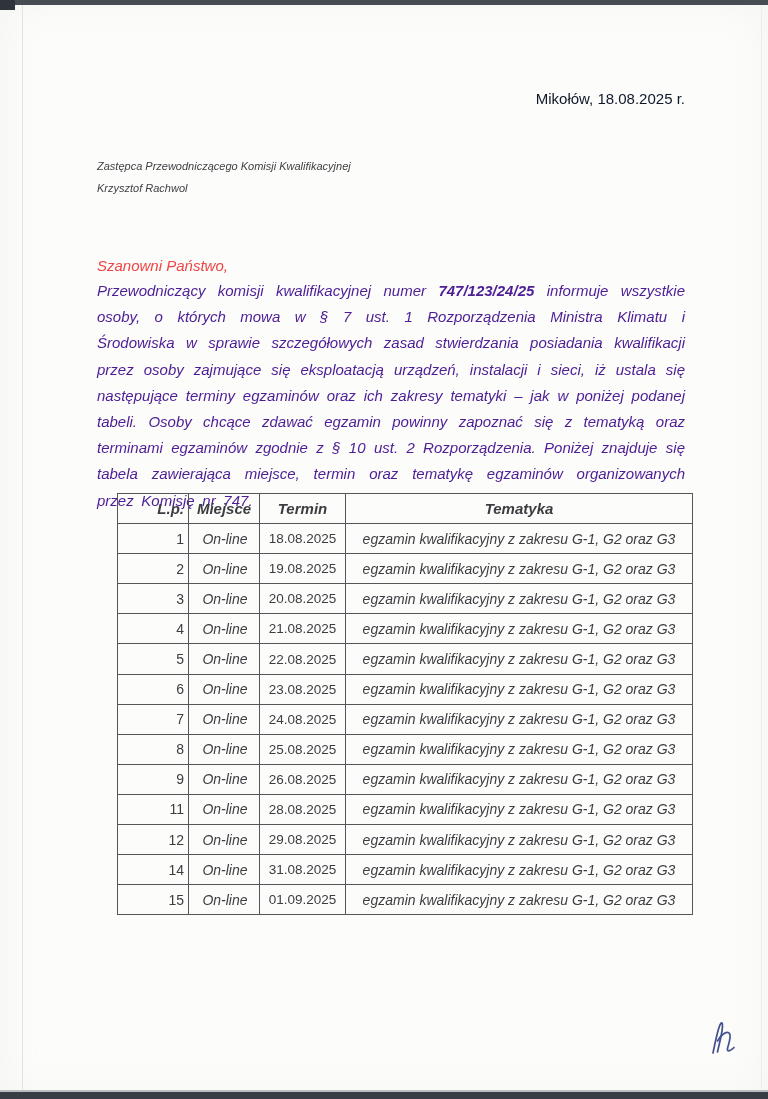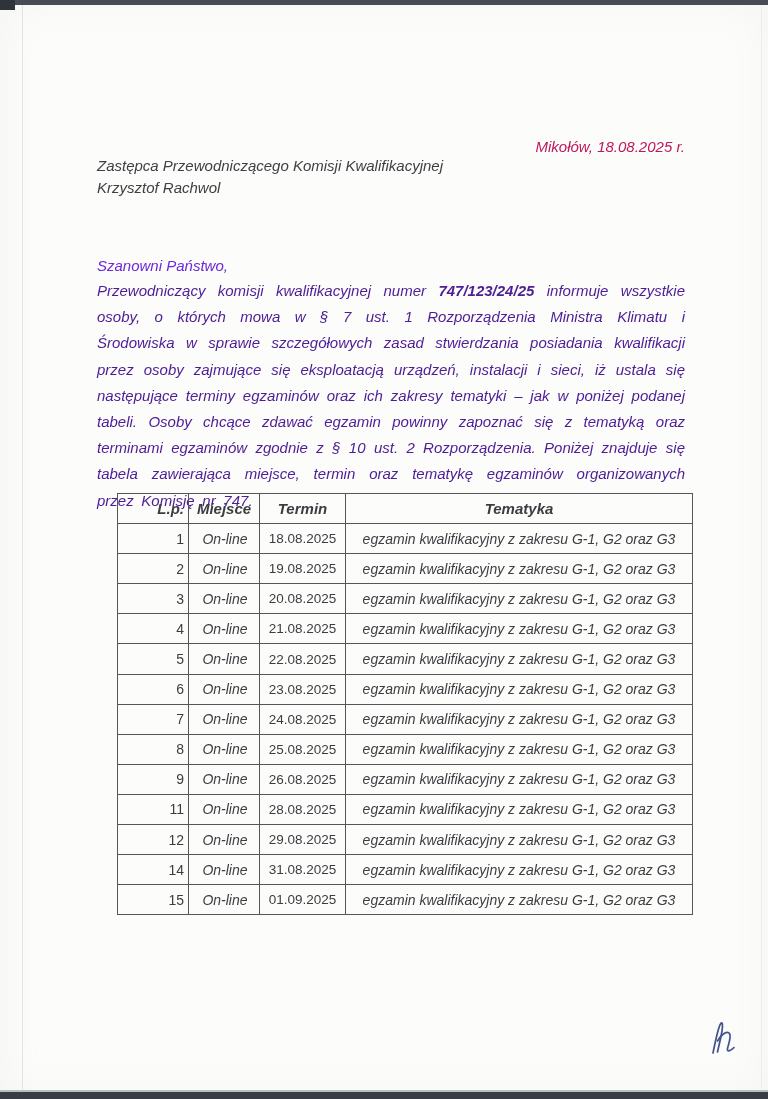--- a/index.html
+++ b/index.html
@@ -33,29 +33,29 @@
   .scan-edge-left {
     position: absolute; top: 5px; left: 22px; width: 1px; height: 1087px;
     background: #e3e3df;
   }
   .scan-edge-right {
     position: absolute; top: 5px; right: 6px; width: 1px; height: 1087px;
     background: #ededea;
   }
   .date-line {
     position: absolute; top: 90px; right: 83px;
-    font-style: italic; font-size: 15px; color: #be185d; margin-top: 48px;
+    font-size: 15px; color: #0f172a;
   }
   .sender {
     position: absolute; top: 155px; left: 97px;
-    font-style: italic; font-size: 15px; line-height: 22px; color: #3f4044;
+    font-style: italic; font-size: 11px; line-height: 22px; color: #3f4044;
   }
   .salutation {
     position: absolute; top: 257px; left: 97px;
-    font-style: italic; font-size: 15px; color: #6d28d9;
+    font-style: italic; font-size: 15px; color: #ef4444;
   }
   .body-par {
     position: absolute; top: 278px; left: 97px; width: 588px;
     margin: 0;
     font-style: italic; font-size: 15px; line-height: 26.2px;
     text-align: justify; word-spacing: 3.5px;
     color: #4c1d95;
   }
   .body-par .b { font-weight: bold; }
   

